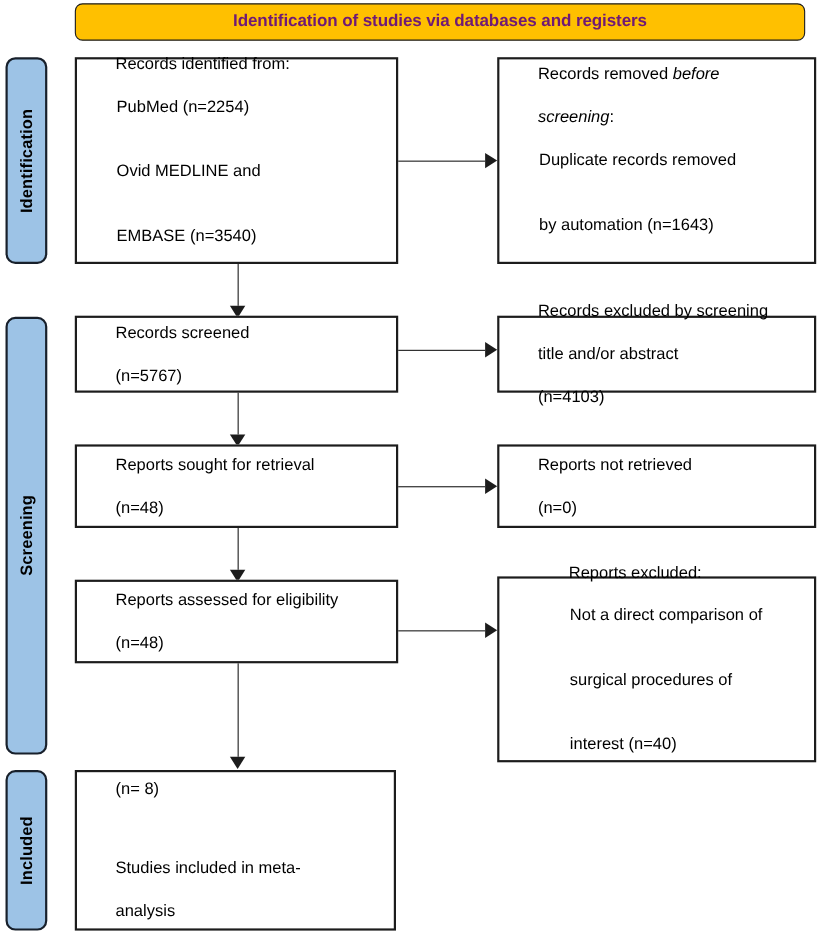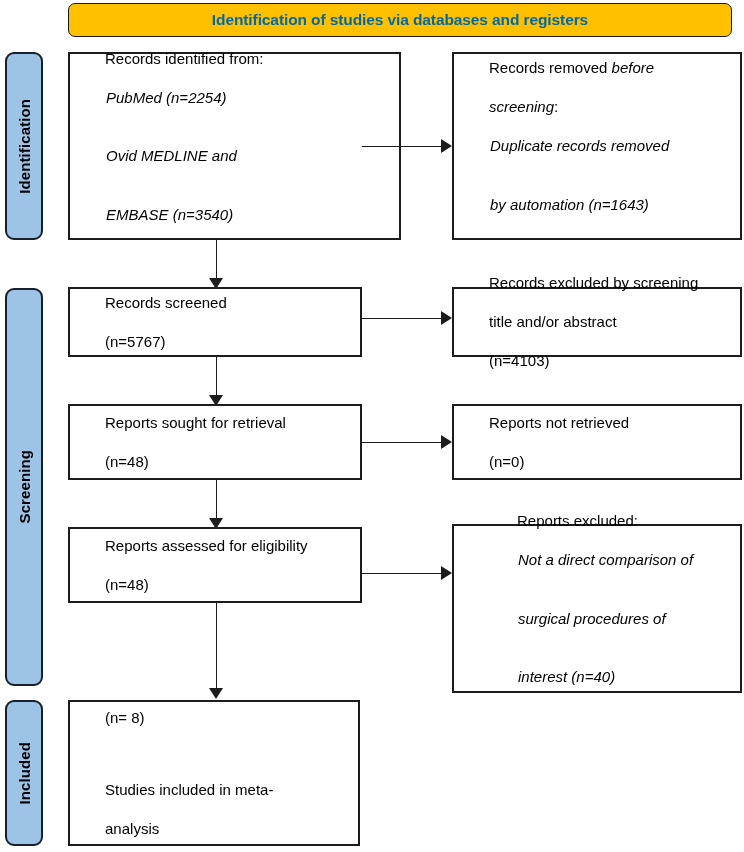--- a/index.html
+++ b/index.html
@@ -24,21 +24,21 @@
     position: absolute;
     box-sizing: border-box;
     background: #FFC000;
     border: 1.5px solid #1a1a1a;
     border-radius: 7px;
     display: flex;
     align-items: center;
     justify-content: center;
     font-weight: bold;
     font-size: 15.5px;
-    color: #0369a1;
+    color: #701a75;
     letter-spacing: -0.1px;
   }
 
   
   .stage {
     position: absolute;
     box-sizing: border-box;
     background: #9DC3E6;
     border: 2px solid #18202b;
     border-radius: 9px;
@@ -67,21 +67,21 @@
     justify-content: center;
   }
   .node-text {
     padding: 0 10px;
     font-size: 15px;
     line-height: 1.30;
     color: #000000;
     white-space: pre-wrap;
   }
   .node-text .ital { font-style: italic; }
-  .node-text .ind { display: block; padding-left: 26px; font-style: italic; }
+  .node-text .ind { display: block; padding-left: 26px; }
   .node-text .gap { display: block; height: 14px; }
 
   
   .hline {
     position: absolute;
     height: 0;
     border-top: 1.6px solid #1c1c1c;
   }
   .vline {
     position: absolute;
@@ -117,21 +117,21 @@
   </div>
 
   <div class="stage" style="left:5px; top:288px; width:38px; height:398px;">
     <span class="stage-text">Screening</span>
   </div>
 
   <div class="stage" style="left:5px; top:700px; width:38px; height:146px;">
     <span class="stage-text">Included</span>
   </div>
 
-  <div class="node" style="left:68px; top:52px; width:333px; height:188px;">
+  <div class="node" style="left:68px; top:52px; width:294px; height:188px;">
     <div class="node-text">
       <span>Records identified from:</span>
       <span class="ind">PubMed (n=2254)</span>
       <span class="ind">Ovid MEDLINE and</span>
       <span class="ind">EMBASE (n=3540)</span>
     </div>
   </div>
 
   <div class="node" style="left:452px; top:52px; width:290px; height:188px;">
     <div class="node-text">

